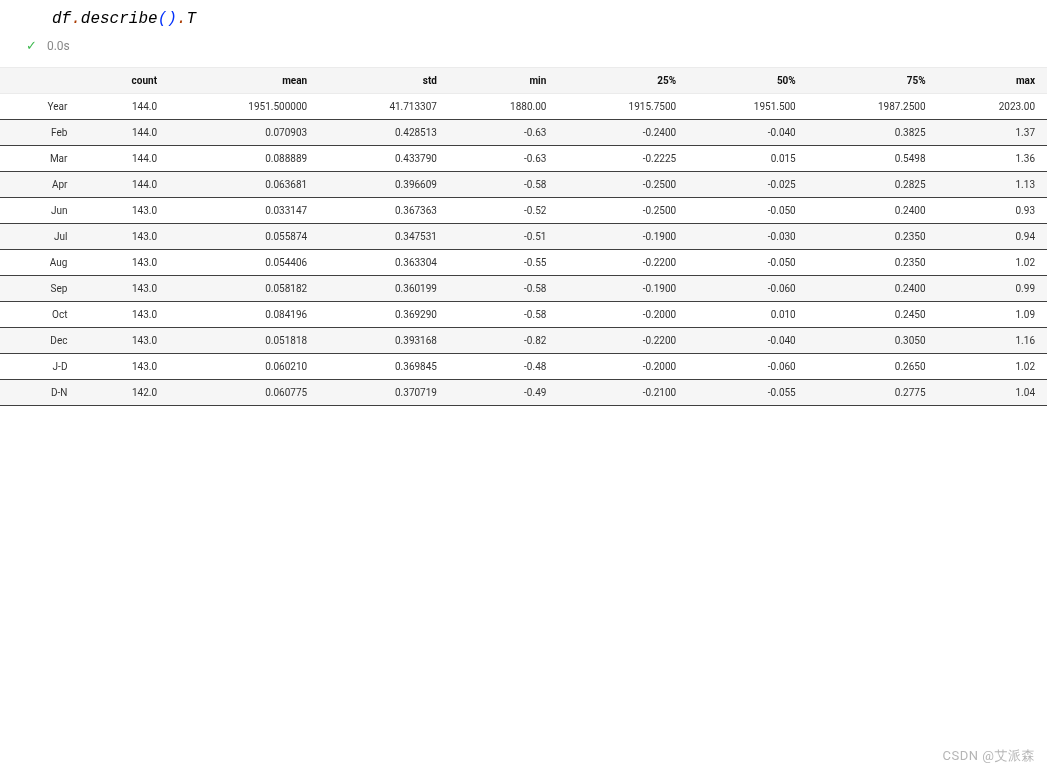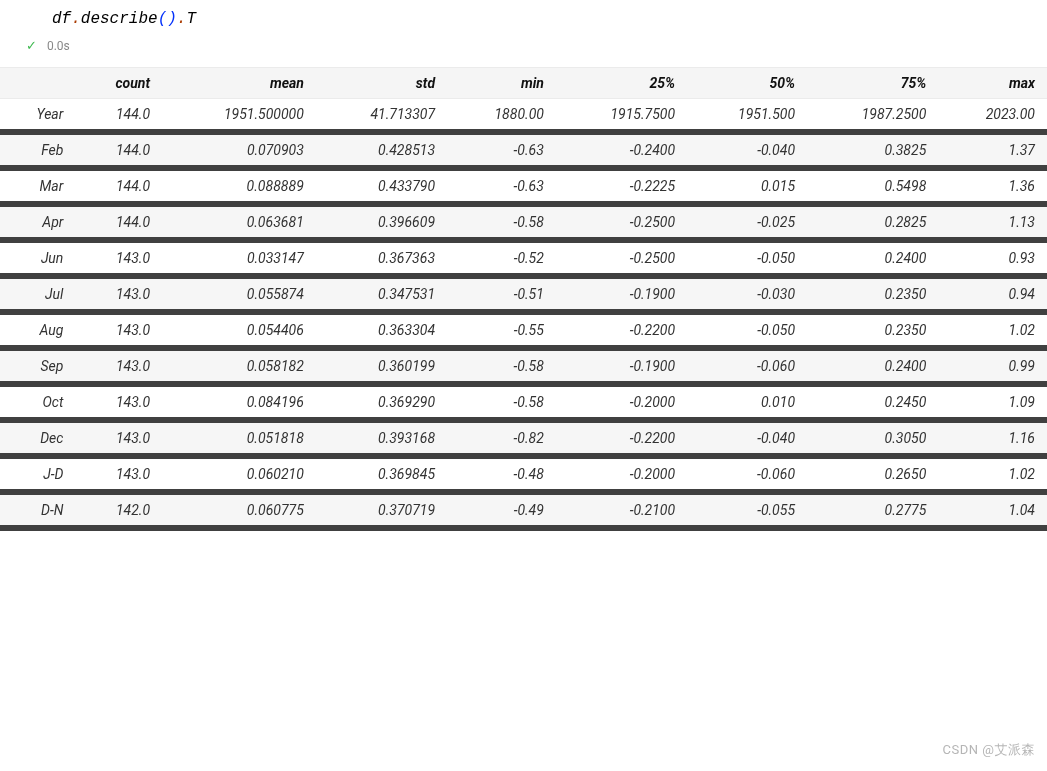--- a/index.html
+++ b/index.html
@@ -40,22 +40,21 @@
       margin-right: 10px;
       font-size: 13px;
     }
     .table-wrapper {
       overflow-x: auto;
       border-top: 1px solid #ebebeb;
     }
     table {
       border-collapse: collapse;
       width: 100%;
-      font-size: 14px;
-      font-style: italic;
+      font-size: 10px;
     }
     thead th {
       background: #f5f5f5;
       font-weight: 700;
       text-align: right;
       padding: 7px 12px;
       border: none;
       border-bottom: 1px solid #ebebeb;
       color: #111;
     }
@@ -77,25 +76,25 @@
     }
     tbody tr:nth-child(odd) td,
     tbody tr:nth-child(odd) th {
       background: #fff;
     }
     tbody tr:nth-child(even) td,
     tbody tr:nth-child(even) th {
       background: #f6f6f6;
     }
     tbody tr {
-      border-bottom: 6px solid #404040;
+      border-bottom: 1px solid #404040;
     }
     .watermark {
       position: fixed;
-      bottom: 12px;
+      bottom: 6px;
       right: 12px;
       font-size: 13px;
       color: rgba(120,120,120,0.55);
       letter-spacing: 0.5px;
       pointer-events: none;
     }
   </style>
 </head>
 <body>
 

